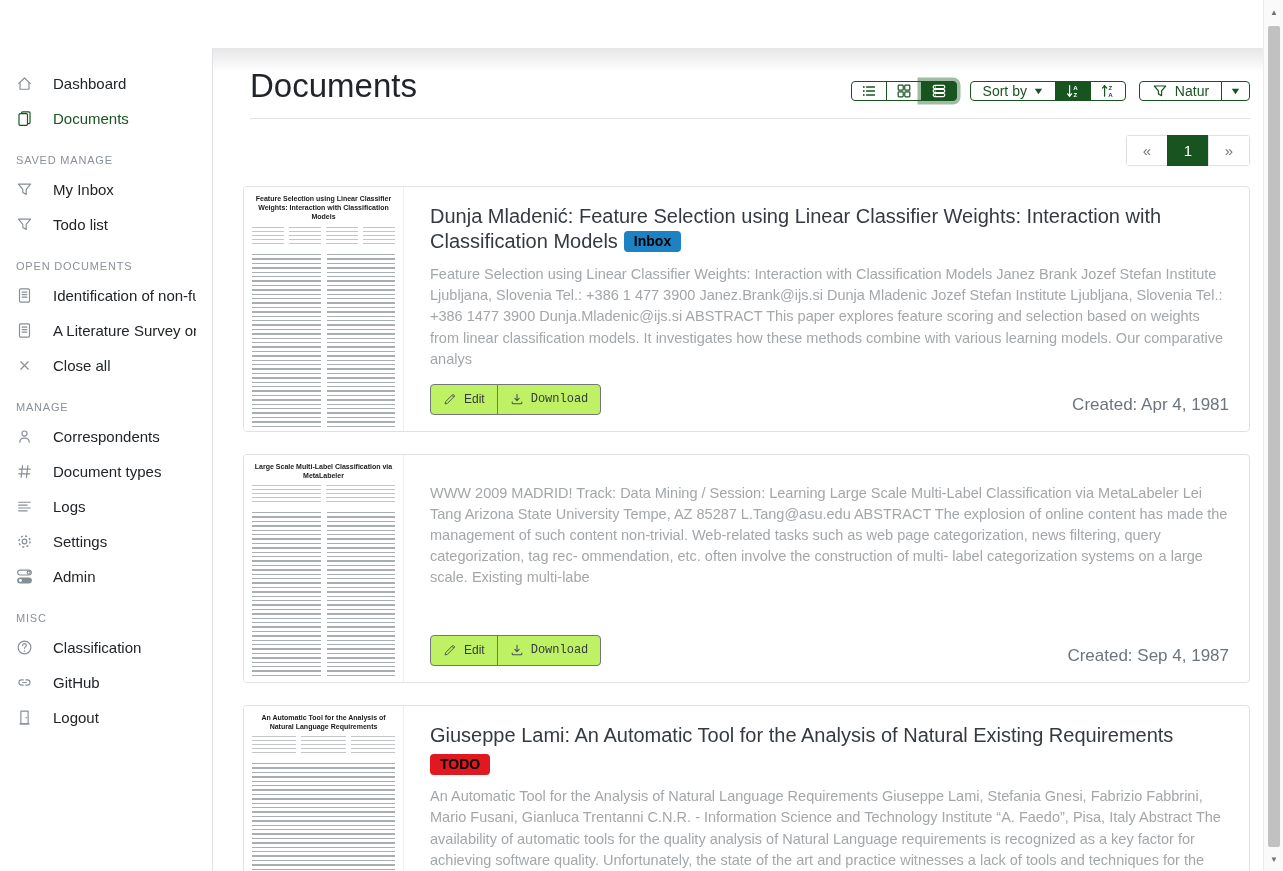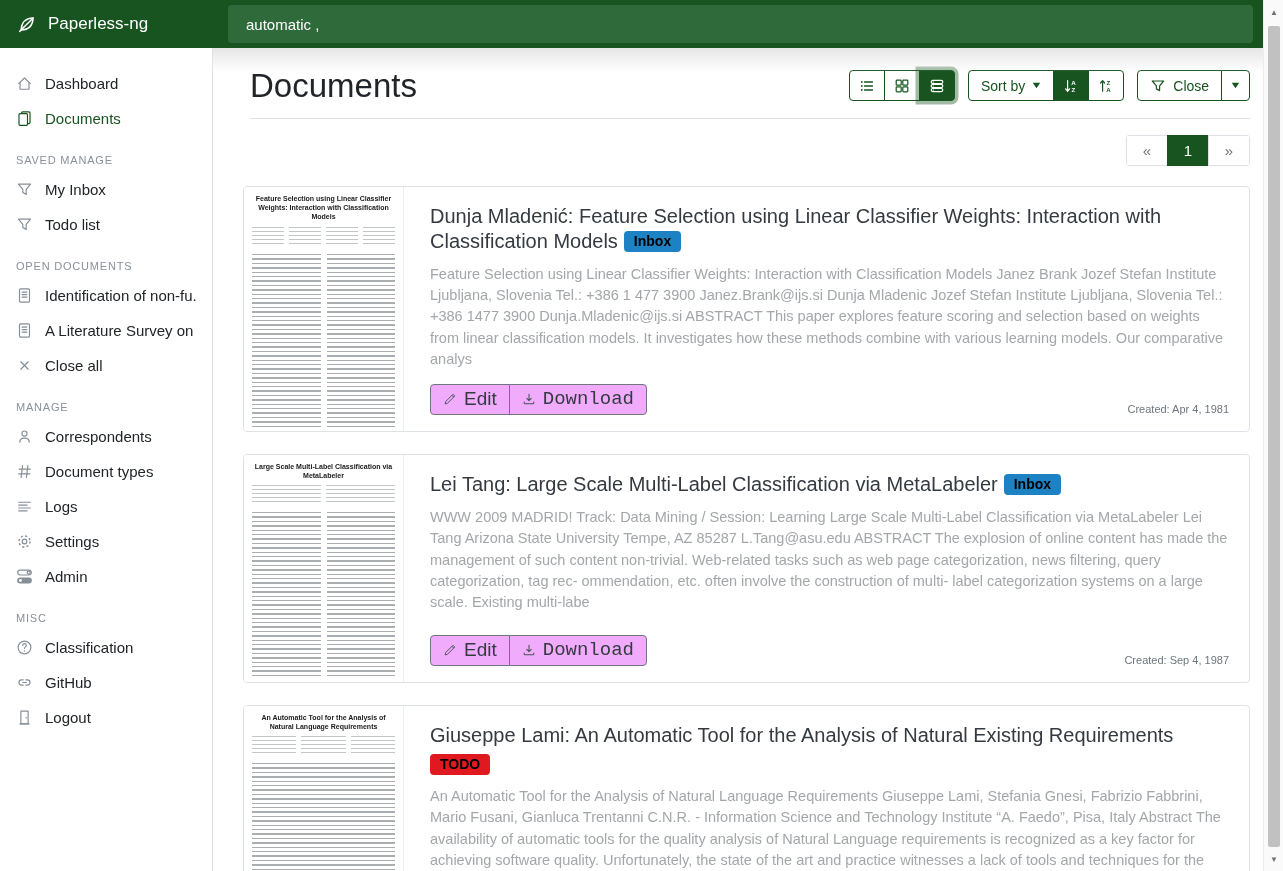--- a/index.html
+++ b/index.html
@@ -9,37 +9,37 @@
   
   .topbar { position:absolute; top:0; left:0; right:20px; height:48px; background:#17541f; display:flex; align-items:center; z-index:30; }
   .brand { width:213px; display:flex; align-items:center; gap:11px; padding-left:17px; color:#fff; font-size:17px; cursor:pointer; }
   .logo-icon { width:20px; height:20px; display:inline-flex; }
   .search-input { flex:1; height:38px; margin:0 10px 0 15px; background:#2e6a3a; border:none; border-radius:4px; color:#fff; font-size:15px; padding:0 18px; outline:none; font-family:"Liberation Sans",sans-serif; }
 
   .header-fade { position:absolute; top:48px; left:0; right:20px; height:24px; background:linear-gradient(#e6e6e6, rgba(255,255,255,0)); z-index:5; pointer-events:none; }
 
   
   .sidebar { position:absolute; top:48px; left:0; width:213px; bottom:0; background:#fff; border-right:1px solid #dee2e6; padding-top:18px; z-index:10; overflow:hidden; }
-  .nav-item { display:flex; align-items:center; gap:12px; padding:9px 16px; font-size:15px; color:#212529; cursor:pointer; text-decoration:none; }
+  .nav-item { display:flex; align-items:center; gap:20px; padding:9px 16px; font-size:15px; color:#212529; cursor:pointer; text-decoration:none; }
   .nav-item .nicon { width:17px; height:17px; display:inline-flex; color:#868e96; flex:none; }
   .nav-item.active { color:#17541f; }
   .nav-item.active .nicon { color:#17541f; }
   .nav-title { font-size:11px; color:#8a9199; letter-spacing:.8px; padding:18px 16px 6px; }
   .nav-label { white-space:nowrap; overflow:hidden; }
 
   
   .main { position:absolute; top:48px; left:213px; right:20px; bottom:0; overflow:hidden; padding:0 13px 0 30px; }
   .page-head { display:flex; justify-content:space-between; align-items:flex-end; margin-top:20px; padding-left:7px; }
   h1.page-title { font-size:33px; font-weight:400; color:#212529; line-height:1.1; }
   hr.head-rule { border:none; border-top:1px solid #dfe3e7; margin:14px 0 16px 7px; }
 
   
   .toolbar { display:flex; gap:13px; align-items:center; padding-bottom:3px; }
   .btn-group { display:inline-flex; }
-  .btn { display:inline-flex; align-items:center; justify-content:center; gap:7px; border:1px solid #17541f; background:#fff; color:#17541f; height:31px; padding:0 9px; font-size:14px; cursor:pointer; font-family:"Liberation Sans",sans-serif; }
+  .btn { display:inline-flex; align-items:center; justify-content:center; gap:7px; border:1px solid #17541f; background:#fff; color:#17541f; height:20px; padding:0 9px; font-size:14px; cursor:pointer; font-family:"Liberation Sans",sans-serif; }
   .btn + .btn { margin-left:-1px; }
   .btn-group .btn:first-child { border-radius:4px 0 0 4px; }
   .btn-group .btn:last-child { border-radius:0 4px 4px 0; }
   .btn-group .btn:only-child { border-radius:4px; }
   .btn.active { background:#17541f; color:#fff; }
   .btn.focus-ring { box-shadow:0 0 0 3.5px rgba(23,84,31,.4); position:relative; z-index:2; border-radius:2px; }
   .btn .bicon { width:16px; height:16px; display:inline-flex; }
   .caret { font-size:9px; line-height:1; transform:scaleX(1.4); }
   .btn-filter-main { padding:0 12px; }
   .btn-sortby { padding:0 12px; }
@@ -60,54 +60,41 @@
   .thumb-authors span { flex:1; height:20px; background:repeating-linear-gradient(to bottom,#9aa0a5 0 1px, transparent 1px 4px); opacity:.6; }
   .thumb-cols { display:flex; gap:6px; flex:1; }
   .thumb-cols span { flex:1; background:repeating-linear-gradient(to bottom,#8d9398 0 1.4px, transparent 1.4px 4.4px); opacity:.75; }
   .card-body { flex:1; padding:17px 20px 16px 26px; display:flex; flex-direction:column; }
   .card-title { font-size:20px; font-weight:400; color:#343a40; line-height:1.22; cursor:pointer; }
   .badge { display:inline-block; color:#000000; font-size:14px; font-weight:700; padding:3px 10px 4px; border-radius:4px; line-height:1; cursor:pointer; vertical-align:2px; margin-left:6px; }
   .badge.inbox { background:#1d82c4; }
   .badge.todo { background:#e0181f; display:table; margin:7px 0 0; }
   .excerpt { font-size:14.5px; color:#a3a7aa; line-height:1.46; margin-top:11px; max-width:800px; }
   .card-footer { display:flex; justify-content:space-between; align-items:flex-end; margin-top:auto; padding-top:14px; }
-  .btn-sec { display:inline-flex; align-items:center; gap:7px; border:1px solid #70767c; background:#f0abfc; color:#343a40; height:31px; padding:0 12px; font-size:19px; cursor:pointer; font-family:"Liberation Sans",sans-serif; }
+  .btn-sec { display:inline-flex; align-items:center; gap:7px; border:1px solid #70767c; background:#bef264; color:#343a40; height:31px; padding:0 12px; font-size:12px; cursor:pointer; font-family:"Liberation Sans",sans-serif; }
   .btn-sec + .btn-sec { margin-left:-1px;font-family:Liberation Mono, monospace; }
   .btn-sec:first-child { border-radius:4px 0 0 4px; }
   .btn-sec:last-child { border-radius:0 4px 4px 0; }
   .btn-sec .bicon { width:14px; height:14px; display:inline-flex; color:#495057; }
-  .created { font-size:11px; color:#6c757d;text-align:center; }
+  .created { font-size:17px; color:#6c757d;text-align:center; }
 
   
   .scrollbar { position:absolute; top:0; right:0; width:20px; height:871px; background:#fafafa; border-left:1px solid #ececec; z-index:40; }
   .sb-arrow { position:absolute; left:0; width:20px; height:16px; display:flex; align-items:center; justify-content:center; font-size:8px; color:#707070; cursor:pointer; }
   .sb-arrow.up { top:4px; }
   .sb-arrow.down { bottom:4px; }
   .sb-thumb { position:absolute; left:4px; width:12px; top:26px; bottom:24px; background:#c1c1c1; border-radius:2px; cursor:pointer; }
 
   svg { display:block; width:100%; height:100%; }
 </style>
 </head>
 <body>
 
 <div class="app">
 
-  <header class="topbar">
-    <div class="brand">
-      <span class="logo-icon">
-        <svg viewBox="0 0 16 16" fill="none" stroke="#fff" stroke-width="1.2" stroke-linecap="round">
-          <path d="M12.9 3.1 C6.6 3.4 3.6 6.9 3.3 12.8 C9.2 12.6 12.6 9.2 12.9 3.1 Z"></path>
-          <path d="M3.6 12.5 C6.5 9.4 9.5 6.6 12.3 3.8"></path>
-          <path d="M2.2 13.9 L3.4 12.7"></path>
-        </svg>
-      </span>
-      <span>Paperless-ng</span>
-    </div>
-    <input class="search-input" type="text" value="automatic ," style="">
-  </header>
   <div class="header-fade"></div>
 
   <nav class="sidebar">
     <a class="nav-item">
       <span class="nicon">
         <svg viewBox="0 0 16 16" fill="none" stroke="currentColor" stroke-width="1.1" stroke-linejoin="round">
             <path d="M2.2 8.3 L8 2.8 L13.8 8.3"></path>
             <path d="M3.8 7 V13.4 H12.2 V7"></path>
           </svg>
       </span>
@@ -311,21 +298,21 @@
           </button>
         </div>
 
         <div class="btn-group">
           <button class="btn btn-filter-main">
             <span class="bicon">
               <svg viewBox="0 0 16 16" fill="none" stroke="currentColor" stroke-width="1.2" stroke-linejoin="round">
                   <path d="M2.3 3 H13.7 L9.6 7.9 V12.6 L6.4 10.9 V7.9 Z"></path>
                 </svg>
             </span>
-            <span>Close</span>
+            <span>Natur</span>
           </button>
           <button class="btn">
             <span class="caret">▼</span>
           </button>
         </div>
       </div>
     </div>
     <hr class="head-rule">
 
     <div class="pagination-row">
@@ -387,21 +374,20 @@
           <div class="thumb-authors">
               <span></span>
               <span></span>
             </div>
           <div class="thumb-cols">
               <span></span>
               <span></span>
             </div>
         </div>
         <div class="card-body">
-          <h5 class="card-title"><span>Lei Tang: Large Scale Multi-Label Classification via MetaLabeler</span><span class="badge inbox">Inbox</span></h5>
           <p class="excerpt">WWW 2009 MADRID! Track: Data Mining / Session: Learning Large Scale Multi-Label Classification via MetaLabeler Lei Tang Arizona State University Tempe, AZ 85287 L.Tang@asu.edu ABSTRACT The explosion of online content has made the management of such content non-trivial. Web-related tasks such as web page categorization, news filtering, query categorization, tag rec- ommendation, etc. often involve the construction of multi- label categorization systems on a large scale. Existing multi-labe</p>
           <div class="card-footer">
             <div class="btn-group">
               <button class="btn-sec">
                 <span class="bicon">
                     <svg viewBox="0 0 16 16" fill="none" stroke="currentColor" stroke-width="1.1" stroke-linejoin="round">
                       <path d="M2.4 13.6 L3 11 L11.4 2.6 L13.4 4.6 L5 13 L2.4 13.6 Z"></path>
                       <path d="M10.2 3.8 L12.2 5.8"></path>
                     </svg>
                   </span>

